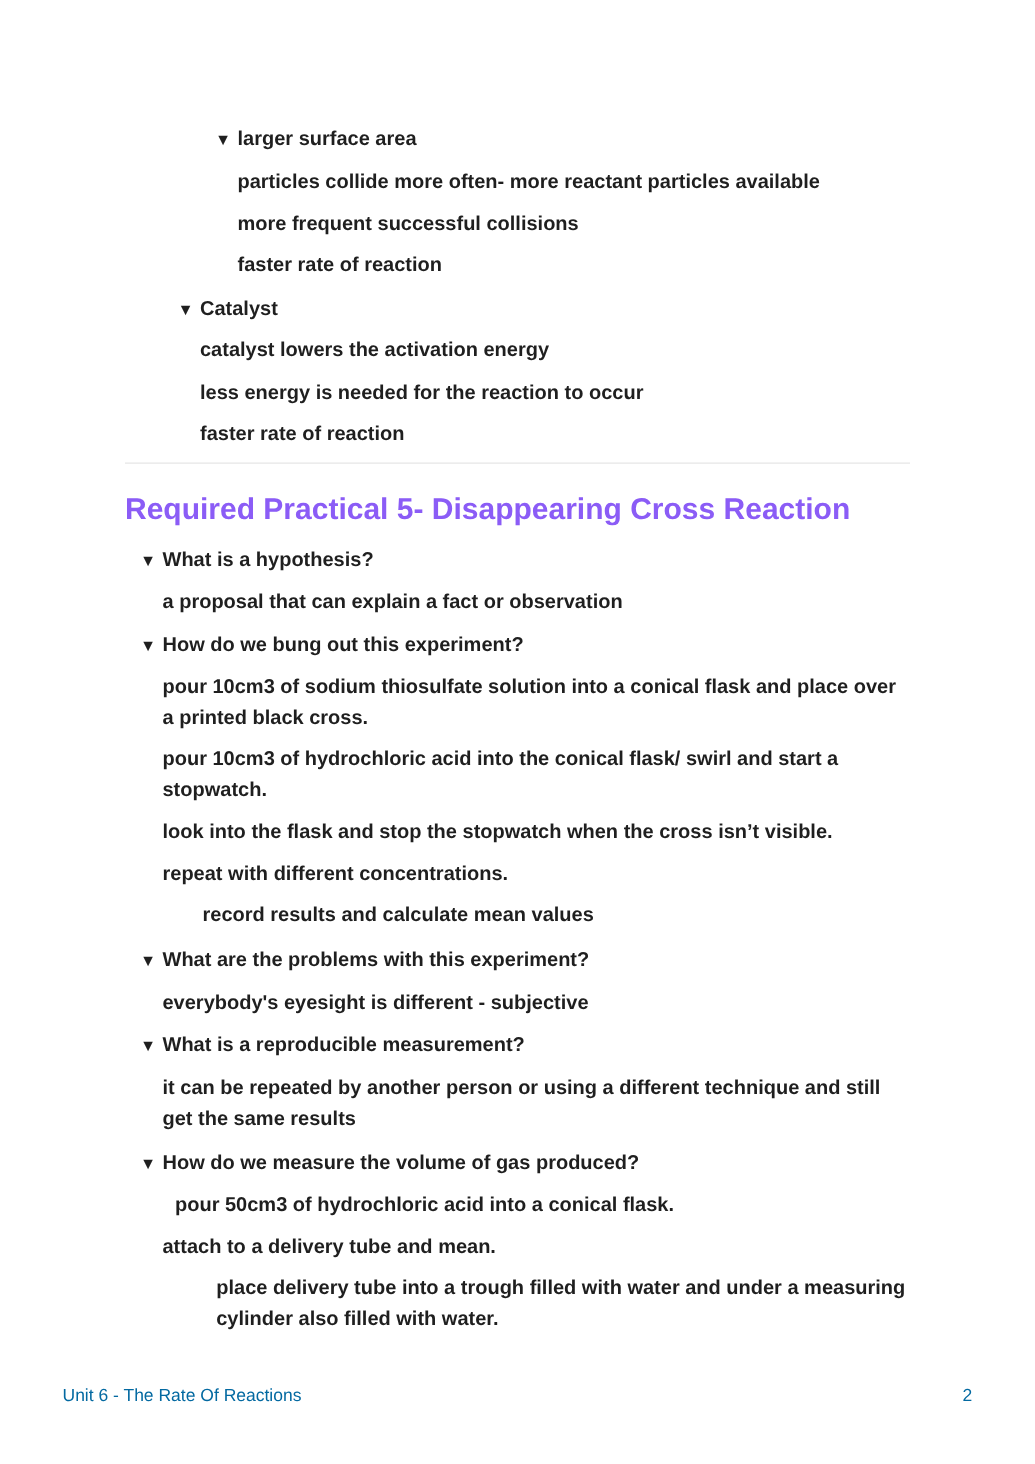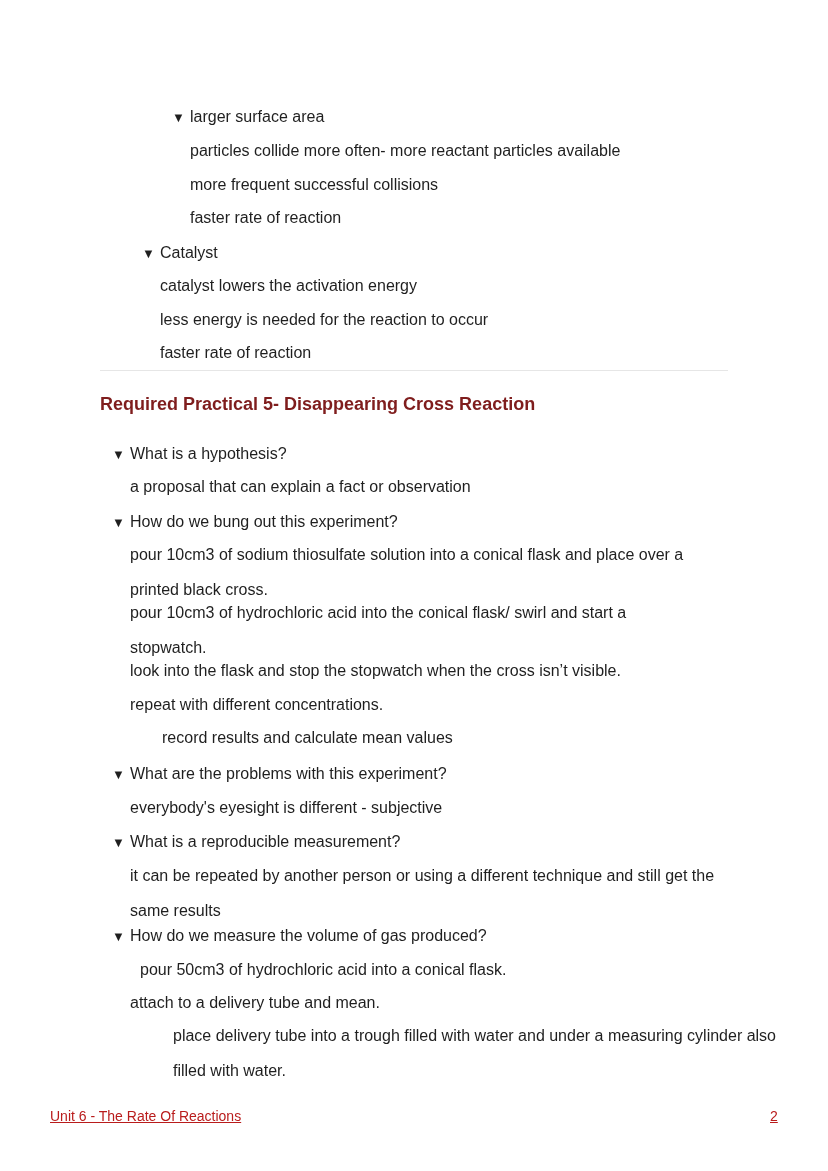--- a/index.html
+++ b/index.html
@@ -1,31 +1,31 @@
 <!DOCTYPE html>
 <html><head>
 <meta charset="utf-8">
 <style>
   html, body { margin: 0; padding: 0; background: #ffffff; }
   body {
     width: 828px; height: 1171px; position: relative; overflow: hidden;
     font-family: "Liberation Sans", sans-serif; color: #1f1f1f;
   }
-  .line { position: absolute; font-size: 16px; line-height: 35px; white-space: nowrap; }
+  .line { position: absolute; font-size: 16px; line-height: 25px; white-space: nowrap; font-weight: bold; }
   .wrap { white-space: normal; width: 600px; }
   .toggle { display: inline-block; width: 18px; font-size: 13px; }
   .divider {
     position: absolute; left: 100px; top: 370px; width: 628px; height: 1px;
     background: #e6e6e6;
   }
   .heading {
-    position: absolute; left: 100px; top: 394px; font-size: 18px; font-weight: bold;
-    color: #7f1d1d; white-space: nowrap;
+    position: absolute; left: 100px; top: 394px; font-size: 24px; font-weight: bold;
+    color: #8b5cf6; white-space: nowrap;
   }
-  .footer { position: absolute; top: 1108px; font-size: 14px; color: #b91c1c; text-decoration: underline; }
+  .footer { position: absolute; top: 1108px; font-size: 14px; color: #0369a1; }
 </style>
 </head>
 <body>
 
 <div class="line" style="left:172px;top:99px;">
   <span class="toggle">▼</span><span>larger surface area</span>
 </div>
 <div class="line" style="left:190px;top:133px;">particles collide more often- more reactant particles available</div>
 <div class="line" style="left:190px;top:167px;">more frequent successful collisions</div>
 <div class="line" style="left:190px;top:200px;">faster rate of reaction</div>

